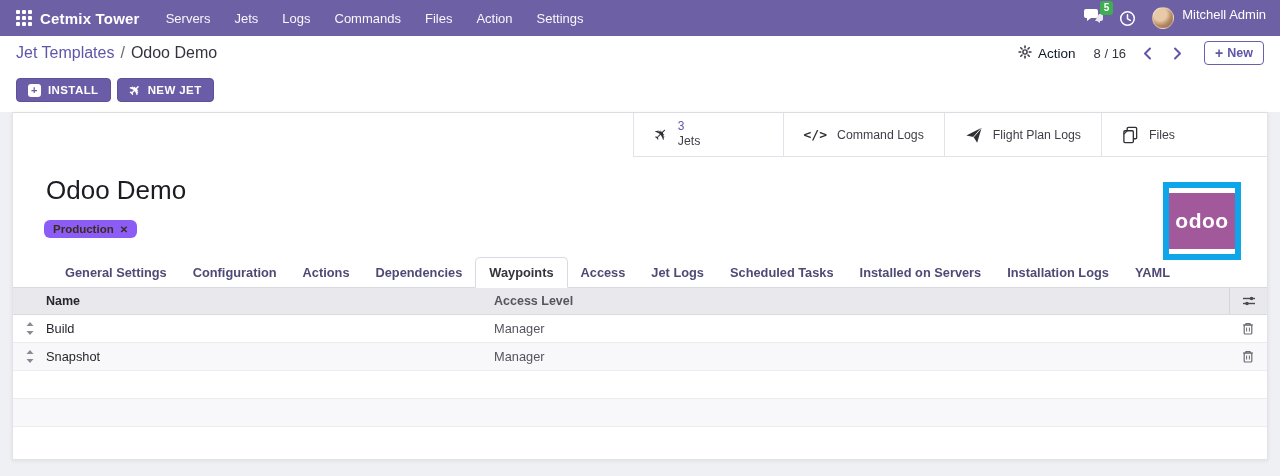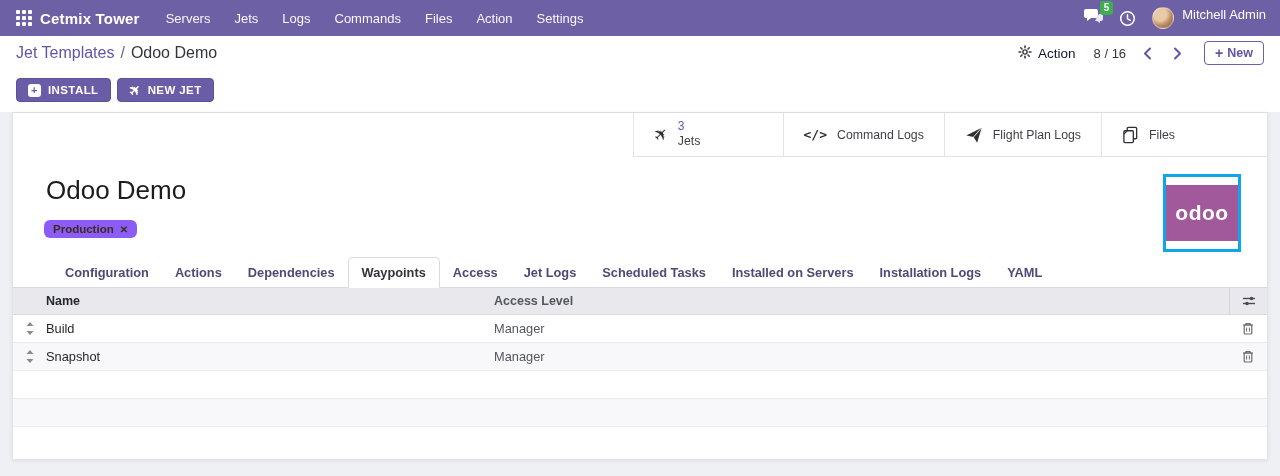--- a/index.html
+++ b/index.html
@@ -52,21 +52,21 @@
   .stat-code { font-family:"DejaVu Sans Mono", monospace; font-size:13px; font-weight:700; }
   .stat-text { display:flex; flex-direction:column; line-height:1.25; }
   .stat-value { font-size:12px; color:#5f56a8; }
   .stat-label { font-size:12.3px; color:#3f3f48; }
 
   .record-title { font-size:26px; font-weight:500; color:#1b1b22; margin:18px 0 0 33px; }
   .tag-row { margin:13px 0 0 31px; }
   .tag { display:inline-flex; align-items:center; gap:6px; background:#8b5cf6; color:#3d2c16; font-size:11.5px; font-weight:700; border-radius:6px; padding:3px 9px; }
   .tag-x { font-size:10px; cursor:pointer; font-weight:700; }
 
-  .logo-box { position:absolute; top:61px; right:26px; width:78px; height:78px; border:3px solid #0ea5e9; background:#fff; display:flex; align-items:center; justify-content:center; }
+  .logo-box { position:absolute; top:69px; right:26px; width:78px; height:78px; border:6px solid #0ea5e9; background:#fff; display:flex; align-items:center; justify-content:center; }
   .logo-inner { width:76px; height:56px; background:#a2599b; display:flex; align-items:center; justify-content:center; }
   .logo-text { color:#fff; font-size:21px; font-weight:700; letter-spacing:.5px; }
 
   .tabs { display:flex; align-items:flex-end; margin-top:19px; padding:0 0 0 39px; border-bottom:1px solid #d9d9e0; }
   .tab { font-size:12.8px; font-weight:600; color:#4e4a75; padding:7px 13px; cursor:pointer; white-space:nowrap; }
   .tab.active { background:#fff; border:1px solid #d9d9e0; border-bottom:1px solid #fff; border-radius:5px 5px 0 0; margin-bottom:-1px; color:#35343c; }
 
   
   .ltable { width:100%; }
   .lrow { display:flex; align-items:center; height:28px; border-bottom:1px solid #ececf0; font-size:12.8px; background:#fff; }
@@ -230,20 +230,21 @@
       </span>
     </div>
 
     <div class="logo-box">
       <div class="logo-inner">
         <span class="logo-text">odoo</span>
       </div>
     </div>
 
     <div class="tabs">
+      <div class="tab">General Settings</div>
       <div class="tab">Configuration</div>
       <div class="tab">Actions</div>
       <div class="tab">Dependencies</div>
       <div class="tab active">Waypoints</div>
       <div class="tab">Access</div>
       <div class="tab">Jet Logs</div>
       <div class="tab">Scheduled Tasks</div>
       <div class="tab">Installed on Servers</div>
       <div class="tab">Installation Logs</div>
       <div class="tab">YAML</div>

